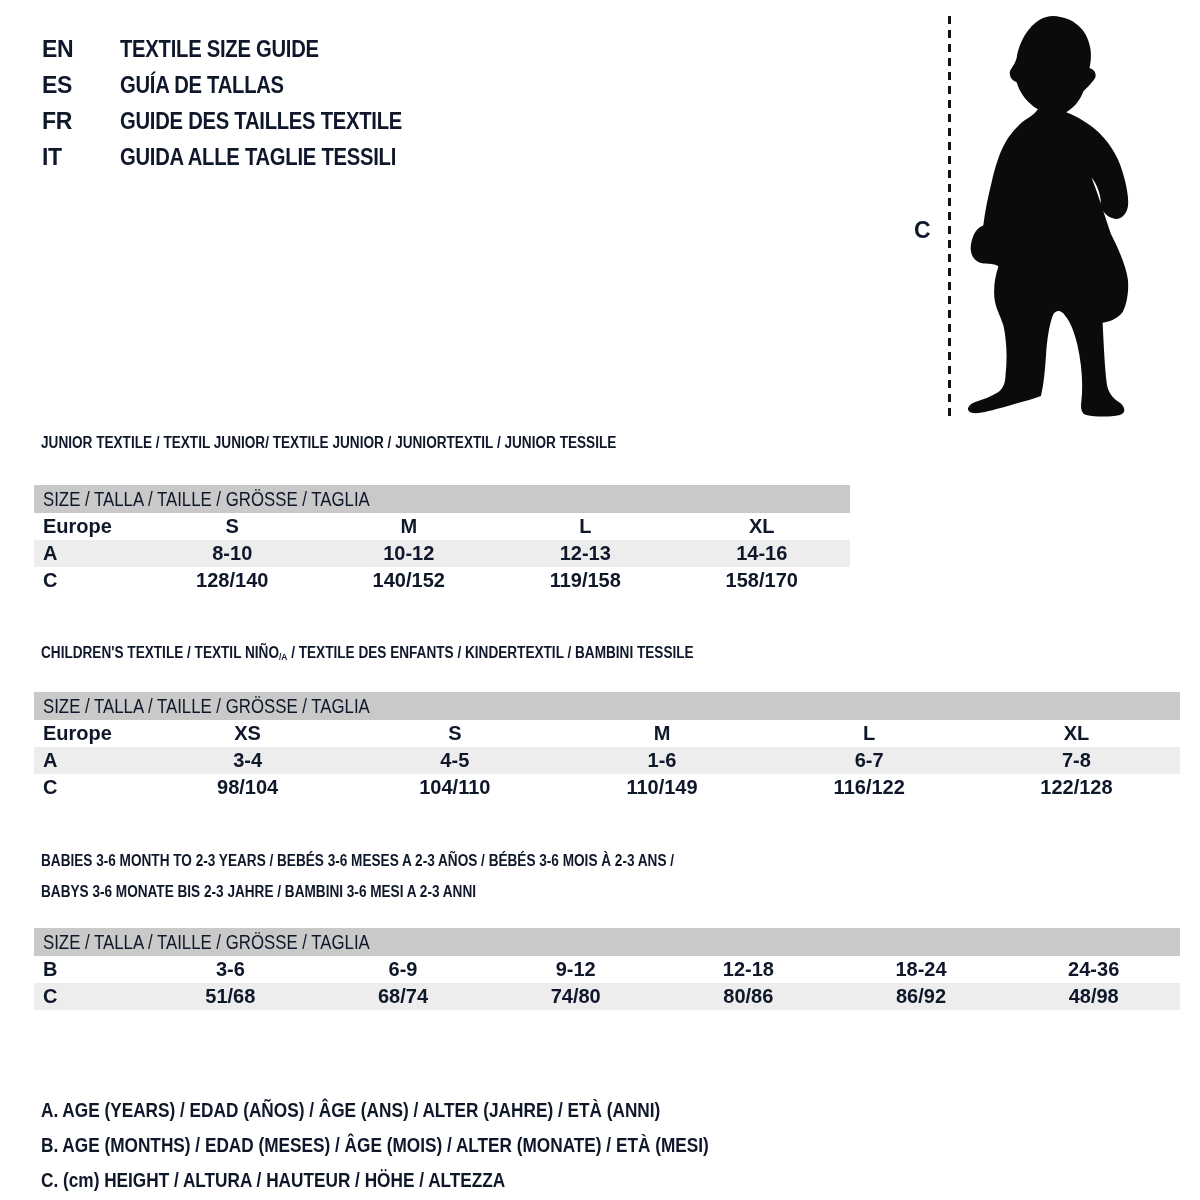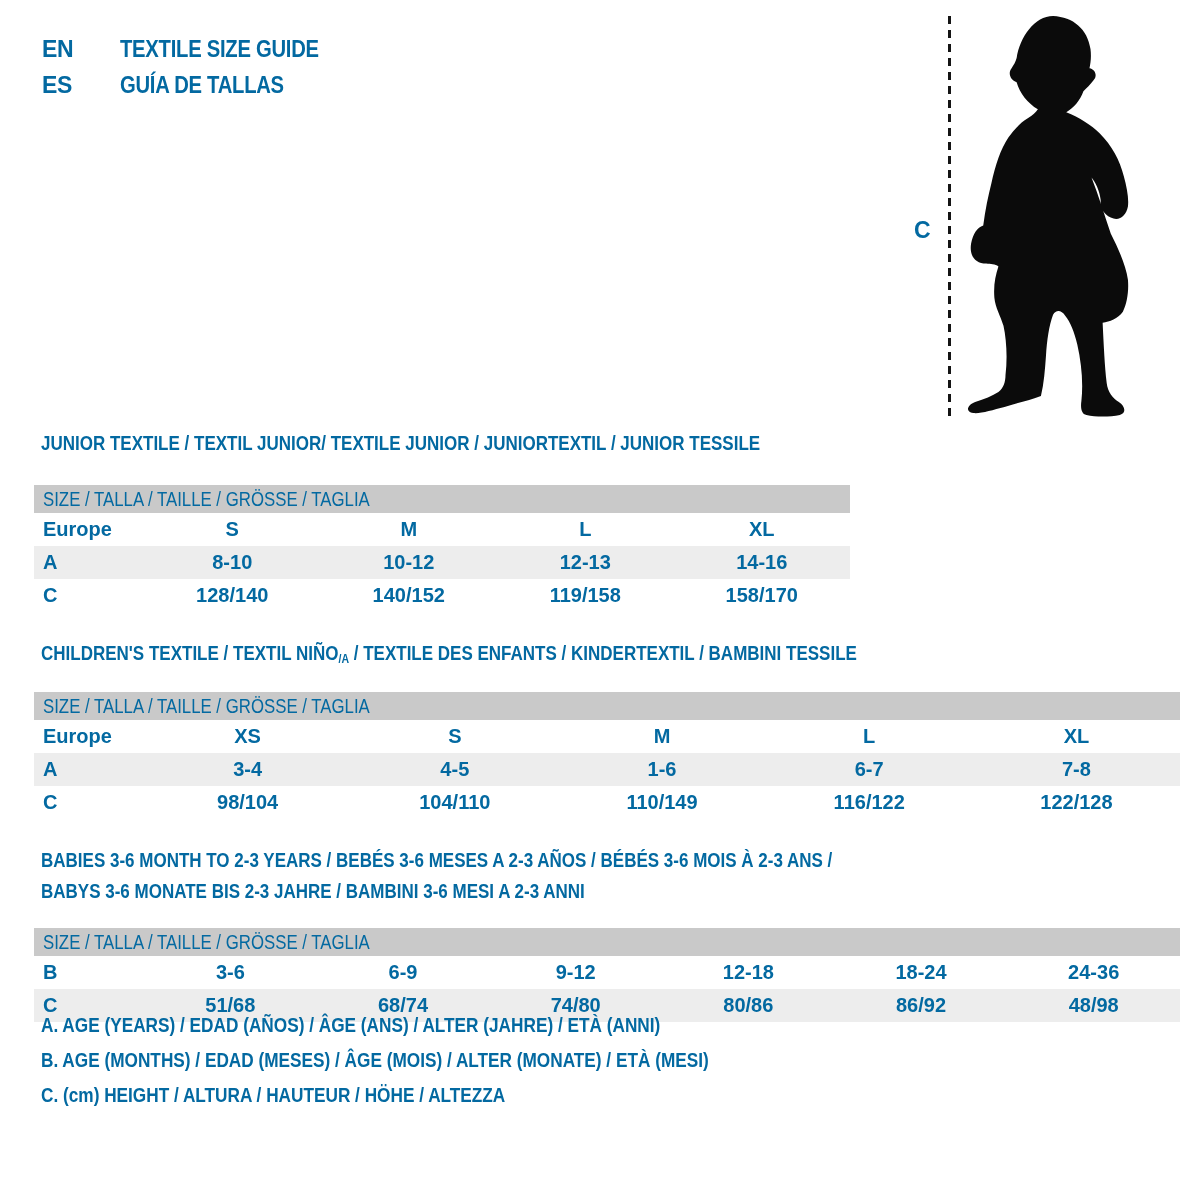--- a/index.html
+++ b/index.html
@@ -1,63 +1,71 @@
 <!DOCTYPE html>
 <html><head>
 <meta charset="utf-8">
 <style>
   html,body{margin:0;padding:0;background:#fff;}
   .page{
     position:relative;width:1200px;height:1200px;background:#ffffff;
-    font-family:"Liberation Sans",sans-serif;color:#0369a1;overflow:hidden;
+    font-family:"Liberation Sans",sans-serif;color:#0f172a;overflow:hidden;
   }
   
   .lang-block{position:absolute;left:42px;top:31px;}
   .lang-row{display:flex;height:36px;align-items:center;}
   .lang-code{width:78px;font-size:23px;font-weight:700;letter-spacing:-0.3px;}
   .lang-title-wrap{display:inline-block;transform:scaleX(0.88);transform-origin:0 50%;}
   .lang-title{font-size:23px;font-weight:700;letter-spacing:-0.3px;white-space:nowrap;}
   
   .measure-line{
     position:absolute;left:948px;top:16px;width:3px;height:400px;
     background:repeating-linear-gradient(to bottom,#141414 0 8px,transparent 8px 14px);
   }
   .measure-label{position:absolute;left:914px;top:217px;font-size:23px;font-weight:700;}
   .baby-svg{position:absolute;left:962px;top:13px;width:172px;height:406px;}
   
-  .sec-title{position:absolute;font-size:20px;font-weight:700;line-height:26px;white-space:nowrap;}
+  .sec-title{position:absolute;font-size:16px;font-weight:700;line-height:26px;white-space:nowrap;}
   .scale-85{display:inline-block;transform:scaleX(0.85);transform-origin:0 50%;white-space:nowrap;}
   .sub-a{font-size:0.62em;vertical-align:-0.22em;}
   
   .size-table{position:absolute;}
   .size-bar{height:28px;line-height:28px;background:#c9c9c9;padding-left:9px;
     font-size:20px;font-weight:400;overflow:hidden;white-space:nowrap;}
   .size-bar .scale-85{transform:scaleX(0.84);}
-  .trow{display:flex;height:33px;align-items:center;font-size:20px;font-weight:700;}
+  .trow{display:flex;height:27px;align-items:center;font-size:20px;font-weight:700;}
   .trow.shaded{background:#ededed;}
   .row-label{width:110px;padding-left:9px;box-sizing:border-box;}
   .tcell{flex:1;text-align:center;white-space:nowrap;}
   
-  .legend{position:absolute;left:41px;top:1007px;}
+  .legend{position:absolute;left:41px;top:1092px;}
   .legend-line{height:35px;line-height:35px;font-size:21px;font-weight:700;white-space:nowrap;}
   .scale-82{display:inline-block;transform:scaleX(0.82);transform-origin:0 50%;white-space:nowrap;}
 </style>
 </head>
 <body>
 
 <div class="page">
 
   <div class="lang-block">
     <div class="lang-row">
       <span class="lang-code">EN</span>
       <span class="lang-title-wrap"><span class="lang-title">TEXTILE SIZE GUIDE</span></span>
     </div>
     <div class="lang-row">
       <span class="lang-code">ES</span>
       <span class="lang-title-wrap"><span class="lang-title">GUÍA DE TALLAS</span></span>
+    </div>
+    <div class="lang-row">
+      <span class="lang-code">FR</span>
+      <span class="lang-title-wrap"><span class="lang-title">GUIDE DES TAILLES TEXTILE</span></span>
+    </div>
+    <div class="lang-row">
+      <span class="lang-code">IT</span>
+      <span class="lang-title-wrap"><span class="lang-title">GUIDA ALLE TAGLIE TESSILI</span></span>
     </div>
   </div>
 
   <div class="measure-line"></div>
   <div class="measure-label">C</div>
   <svg class="baby-svg" viewBox="0 0 170 405" preserveAspectRatio="none" xmlns="http://www.w3.org/2000/svg">
     <path fill="#0b0b0b" d="M90,3
       C110,4 124,16 127,36 C128,44 127,50 126,55
       C132,56 134,63 130,67 C127,71 123,75 120,78
       C117,87 110,95 103,99

